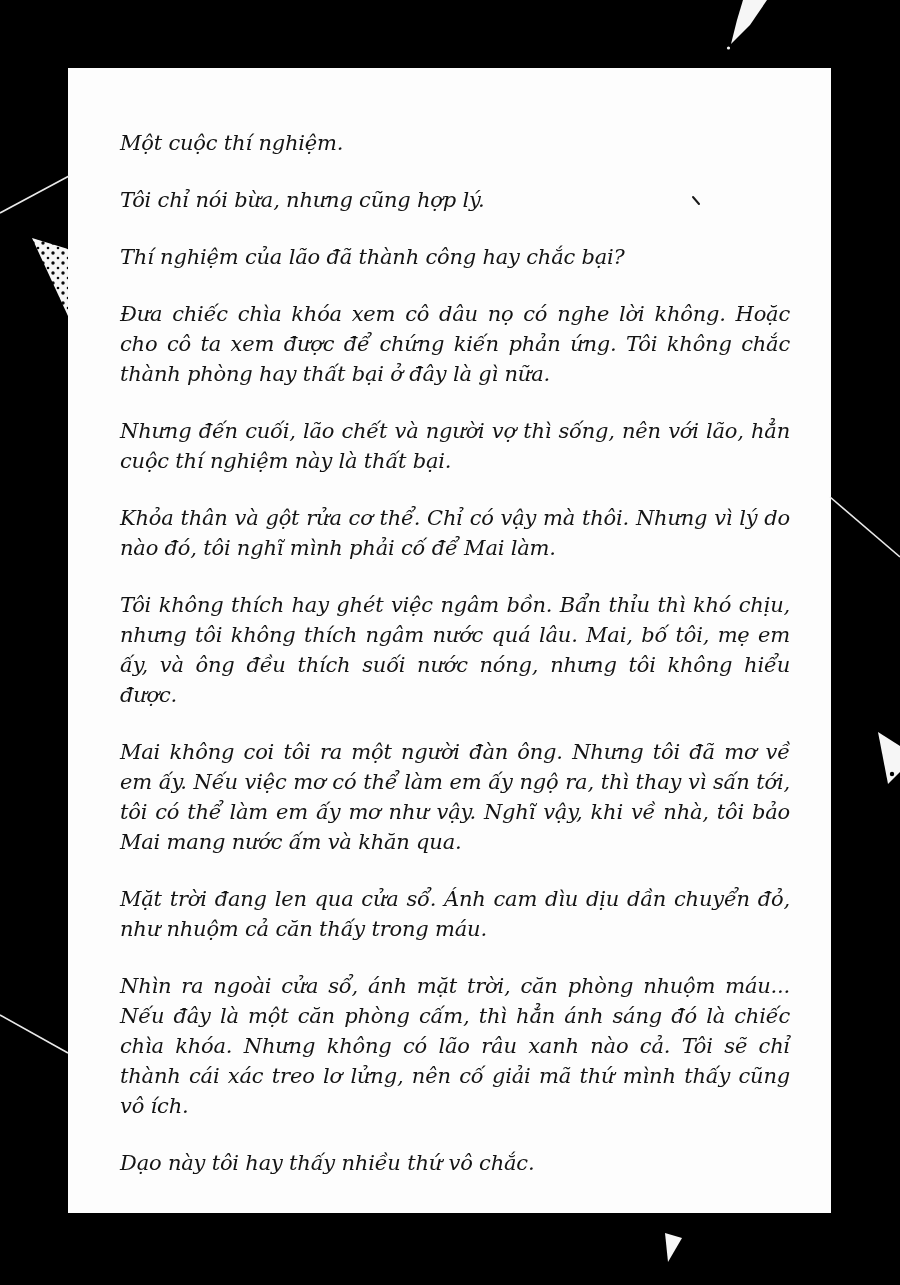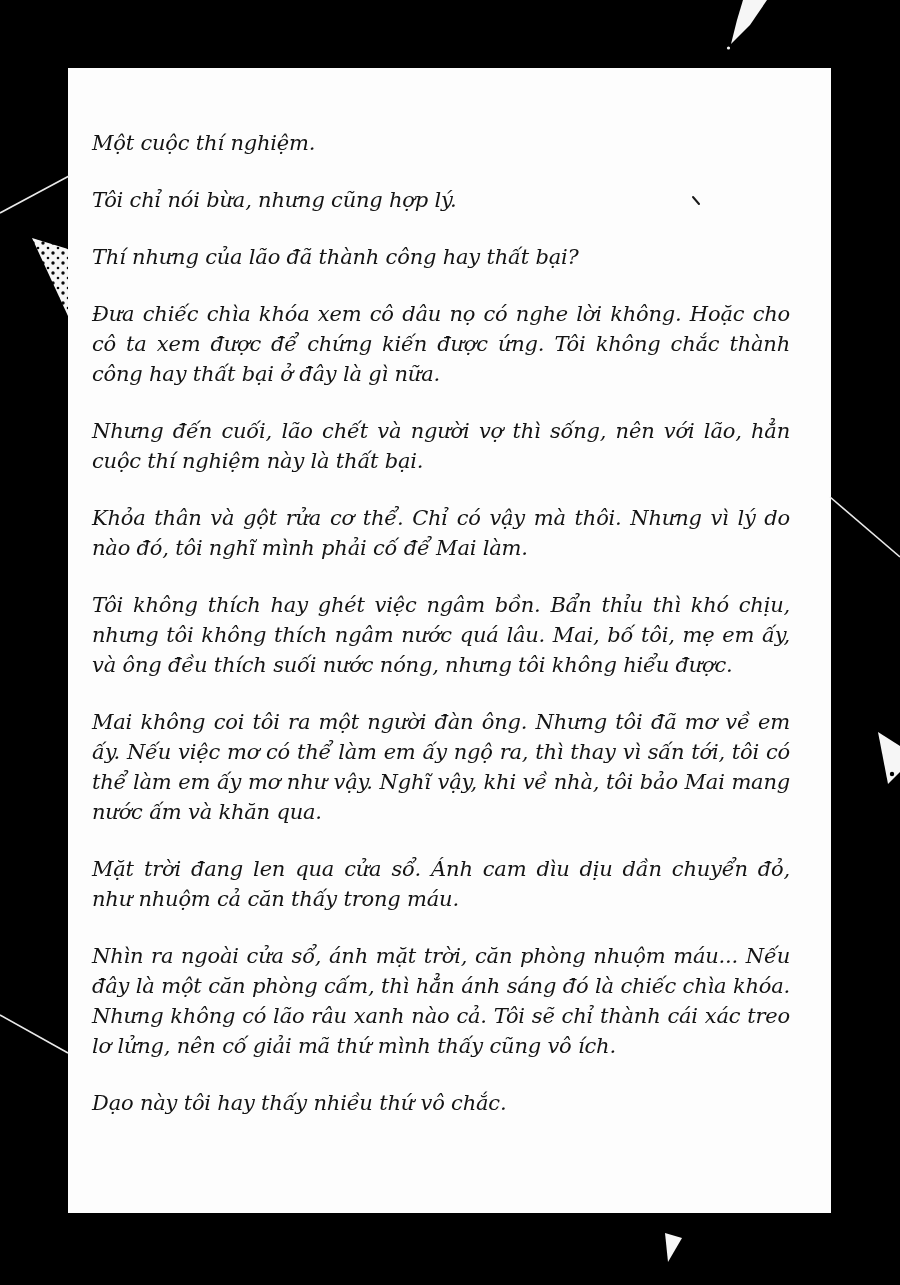--- a/index.html
+++ b/index.html
@@ -10,21 +10,21 @@
     background: var(--bg, #000);
     overflow: hidden;
     font-family: "DejaVu Serif", "Liberation Serif", serif;
   }
   #paper {
     position: absolute;
     left: 68px; top: 68px;
     width: 763px; height: 1145px;
     background: var(--paper, #fdfdfd);
     box-sizing: border-box;
-    padding: 60px 41px 0 24px;
+    padding: 60px 41px 0 52px;
   }
   #paper p {
     margin: 0 0 27px 0;
     font-style: italic;
     font-size: 21px;
     line-height: 30px;
     letter-spacing: -0.2px;
     color: var(--ink, #141414);
     text-align: justify;
   }
@@ -37,22 +37,22 @@
   }
 </style>
 </head>
 <body>
 
 <div id="canvas" style="--bg: #000000; --paper: #fdfdfd; --ink: #141414;">
 
   <div id="paper">
     <p class="no-justify">Một cuộc thí nghiệm.</p>
     <p class="no-justify">Tôi chỉ nói bừa, nhưng cũng hợp lý.</p>
-    <p class="no-justify">Thí nhưng của lão đã thành công hay thất bại?</p>
-    <p>Đưa chiếc chìa khóa xem cô dâu nọ có nghe lời không. Hoặc cho cô ta xem được để chứng kiến được ứng. Tôi không chắc thành công hay thất bại ở đây là gì nữa.</p>
+    <p class="no-justify">Thí nghiệm của lão đã thành công hay chắc bại?</p>
+    <p>Đưa chiếc chìa khóa xem cô dâu nọ có nghe lời không. Hoặc cho cô ta xem được để chứng kiến phản ứng. Tôi không chắc thành phòng hay thất bại ở đây là gì nữa.</p>
     <p>Nhưng đến cuối, lão chết và người vợ thì sống, nên với lão, hẳn cuộc thí nghiệm này là thất bại.</p>
     <p>Khỏa thân và gột rửa cơ thể. Chỉ có vậy mà thôi. Nhưng vì lý do nào đó, tôi nghĩ mình phải cố để Mai làm.</p>
     <p>Tôi không thích hay ghét việc ngâm bồn. Bẩn thỉu thì khó chịu, nhưng tôi không thích ngâm nước quá lâu. Mai, bố tôi, mẹ em ấy, và ông đều thích suối nước nóng, nhưng tôi không hiểu được.</p>
     <p>Mai không coi tôi ra một người đàn ông. Nhưng tôi đã mơ về em ấy. Nếu việc mơ có thể làm em ấy ngộ ra, thì thay vì sấn tới, tôi có thể làm em ấy mơ như vậy. Nghĩ vậy, khi về nhà, tôi bảo Mai mang nước ấm và khăn qua.</p>
     <p>Mặt trời đang len qua cửa sổ. Ánh cam dìu dịu dần chuyển đỏ, như nhuộm cả căn thấy trong máu.</p>
     <p>Nhìn ra ngoài cửa sổ, ánh mặt trời, căn phòng nhuộm máu... Nếu đây là một căn phòng cấm, thì hẳn ánh sáng đó là chiếc chìa khóa. Nhưng không có lão râu xanh nào cả. Tôi sẽ chỉ thành cái xác treo lơ lửng, nên cố giải mã thứ mình thấy cũng vô ích.</p>
     <p class="no-justify">Dạo này tôi hay thấy nhiều thứ vô chắc.</p>
   </div>
 
   <svg id="decor-svg" width="900" height="1285" viewBox="0 0 900 1285" xmlns="http://www.w3.org/2000/svg">

